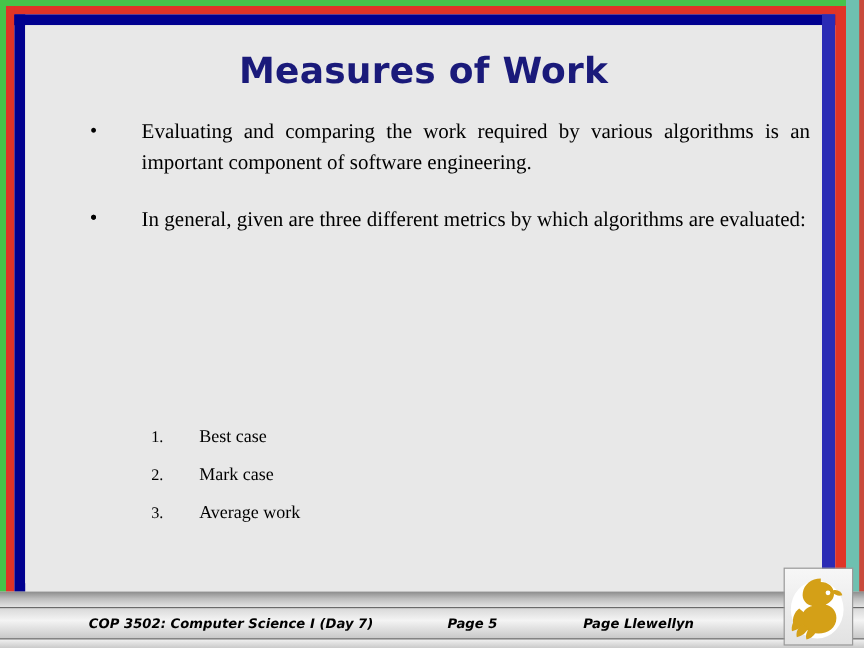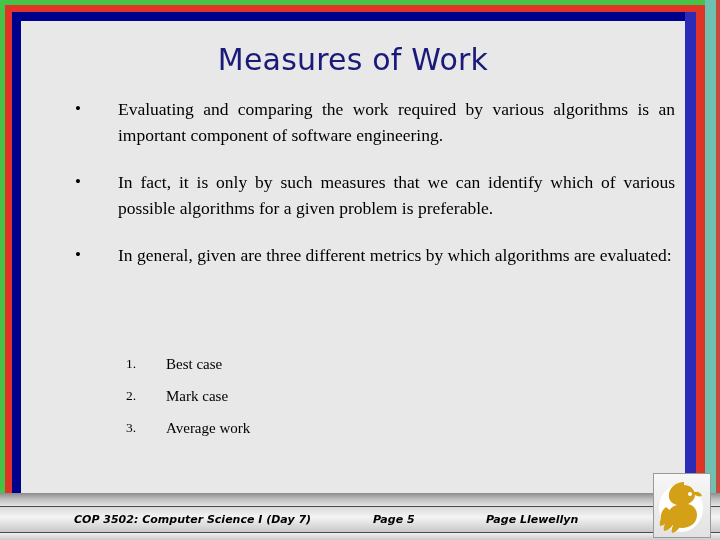--- a/index.html
+++ b/index.html
@@ -47,21 +47,21 @@
   }
 
   .title {
     position: absolute;
     left: 0;
     top: 21px;
     width: 664px;
     text-align: center;
     font-family: "DejaVu Sans", "Liberation Sans", sans-serif;
     font-size: 30px;
-    font-weight: 400;
+    font-weight: 700;
     color: #1a1a7a;
     letter-spacing: 0.2px;
   }
 
   .bullets {
     position: absolute;
     left: 0;
     top: 75px;
     width: 664px;
   }
@@ -193,21 +193,20 @@
 
     <div class="bullets">
 
       <div class="bullet-row">
         <span class="bullet-mark">•</span>
         <div class="bullet-text">Evaluating and comparing the work required by various algorithms is an important component of software engineering.</div>
       </div>
 
       <div class="bullet-row">
         <span class="bullet-mark">•</span>
-        <div class="bullet-text">In fact, it is only by such measures that we can identify which of various possible algorithms for a given problem is preferable.</div>
       </div>
 
       <div class="bullet-row">
         <span class="bullet-mark">•</span>
         <div class="bullet-text">In general, given are three different metrics by which algorithms are evaluated:</div>
       </div>
 
     </div>
 
     <div class="numbered">

